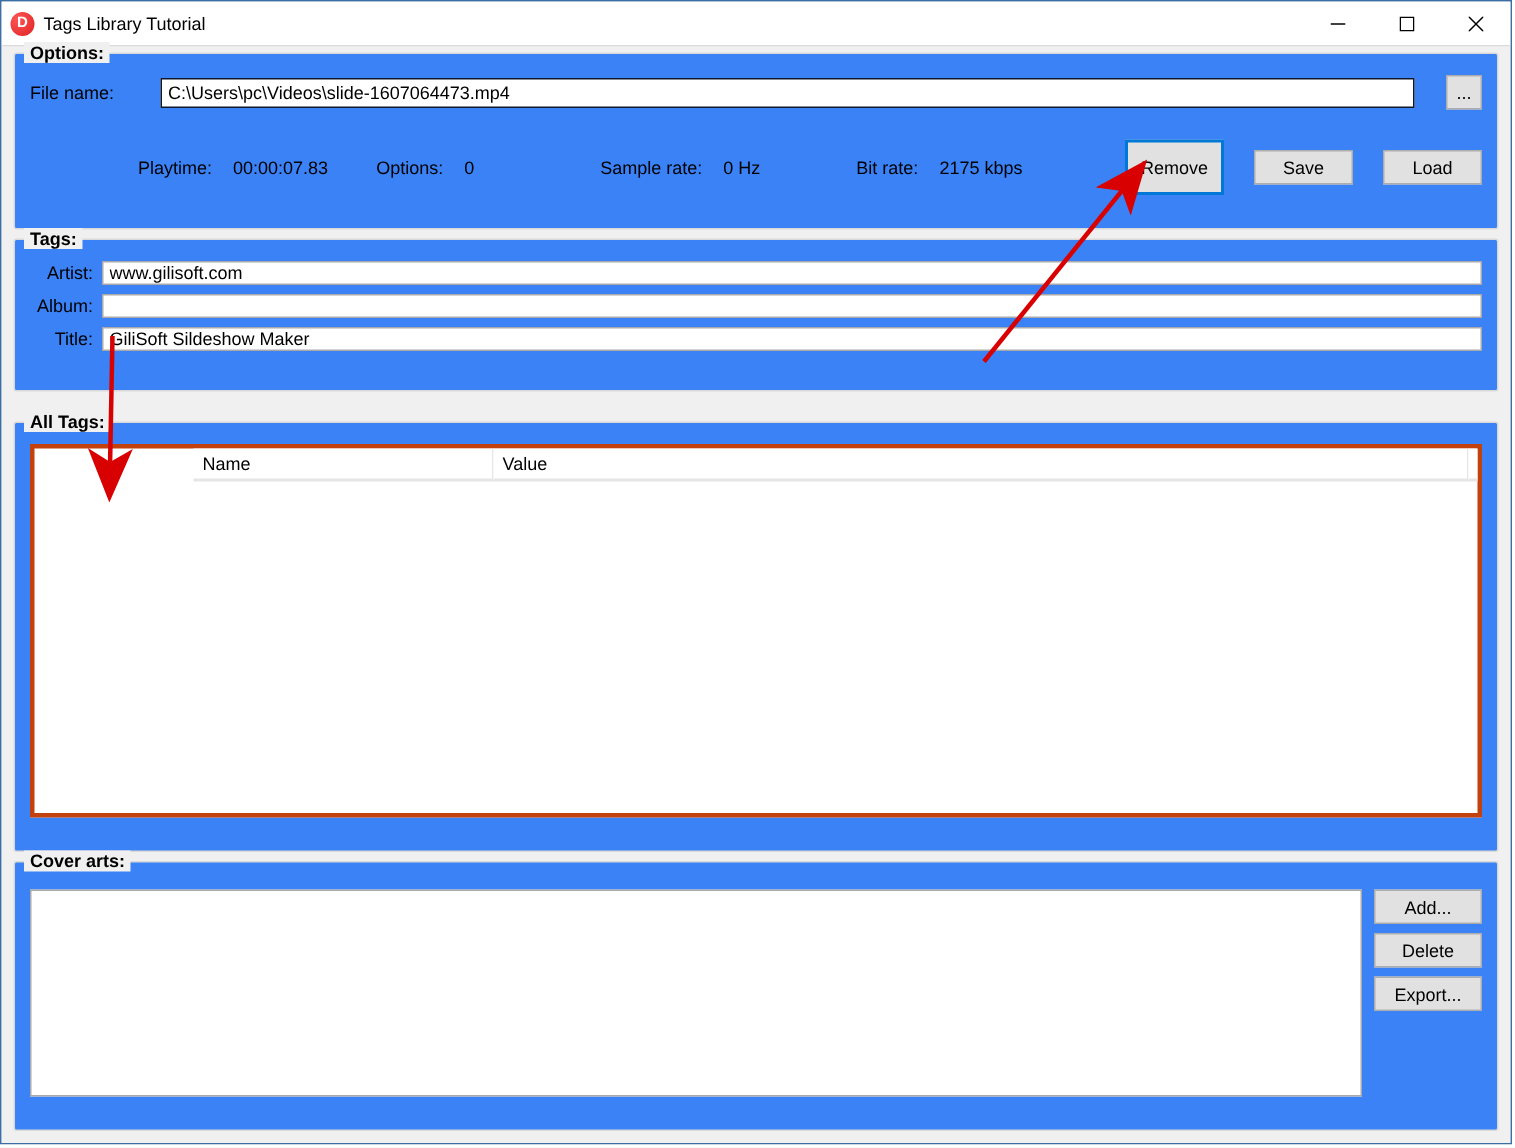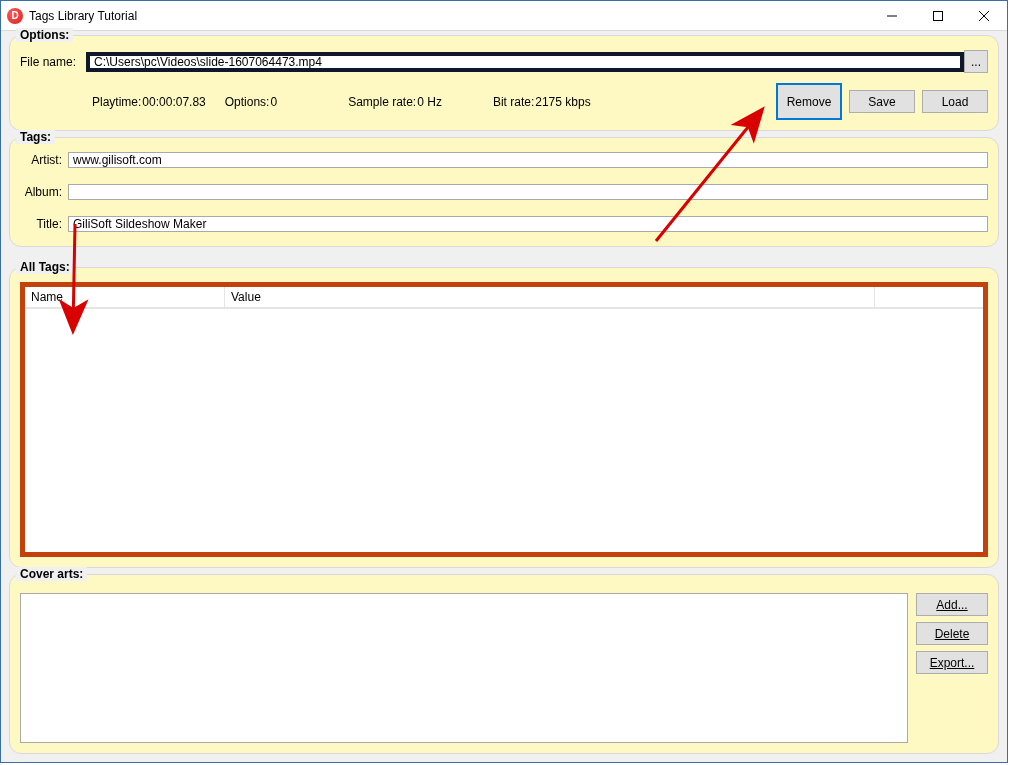--- a/index.html
+++ b/index.html
@@ -77,53 +77,53 @@
     box-sizing: border-box;
     display: flex;
     flex-direction: column;
     gap: 6px;
     position: relative;
   }
 
   
   .group {
     border: 1px solid #d9d9d9;
-    border-radius: 12px;
+    border-radius: 2px;
     position: relative;
-    background: #fef9c3;
-    padding: 14px 10px 10px 10px;
+    background: #3b82f6;
+    padding: 14px 10px 22px 10px;
     box-sizing: border-box;
   }
   .group-title {
     position: absolute;
     top: -8px;
     left: 6px;
     background: #f0f0f0;
     padding: 0 4px;
     font-weight: bold;
     font-size: 12px;
     color: #000;
   }
 
   
   .options .row1 {
     display: flex;
     align-items: center;
-    gap: 0;
-    margin-bottom: 10px;
+    gap: 21px;
+    margin-bottom: 20px;
   }
   .options .row1 label {
     width: 66px;
     text-align: left;
   }
   .options .row1 input[type="text"] {
     flex: 1 1 auto;
     height: 20px;
     padding: 0 4px;
-    border: 4px solid #0f172a;
+    border: 1px solid #0f172a;
     background: #fff;
     font-family: inherit;
     font-size: 12px;
     box-sizing: border-box;
   }
   .btn {
     height: 23px;
     min-width: 66px;
     background: #e1e1e1;
     border: 1px solid #adadad;
@@ -141,34 +141,34 @@
   }
   .btn.highlight {
     border: 2px solid #0078d7;
     padding: 0 7px;
     height: 37px;
     position: relative;
   }
   .options .row2 {
     display: flex;
     align-items: center;
-    gap: 1px;
+    gap: 14px;
     margin-left: 72px;
   }
   .options .info-label { color: #000; }
   .options .info-value { color: #000; margin-right: 18px; }
   .row2-spacer { flex: 1 1 auto; }
   .row2 .btn { margin-left: 6px; }
 
   
   .tags .field-row {
     display: flex;
     align-items: center;
     gap: 6px;
-    margin-bottom: 16px;
+    margin-bottom: 6px;
   }
   .tags .field-row:last-child { margin-bottom: 4px; }
   .tags .field-row label {
     width: 42px;
     text-align: right;
   }
   .tags .field-row input[type="text"] {
     flex: 1 1 auto;
     height: 16px;
     padding: 0 4px;
@@ -176,25 +176,26 @@
     background: #fff;
     font-family: inherit;
     font-size: 12px;
     box-sizing: border-box;
   }
 
   
   .all-tags { flex: 1 1 auto; display: flex; flex-direction: column; margin-top: 14px; }
   .all-tags .listview {
     flex: 1 1 auto;
-    border: 5px solid #c2410c;
+    border: 3px solid #c2410c;
     background: #fff;
     display: flex;
     flex-direction: column;
     overflow: hidden;
+    align-items: flex-end;
   }
   .lv-header {
     height: 22px;
     display: flex;
     border-bottom: 1px solid #e5e5e5;
     background: #fff;
     box-sizing: border-box;
   }
   .lv-col {
     border-right: 1px solid #e5e5e5;
@@ -225,21 +226,20 @@
     border: 1px solid #a9a9a9;
     background: #fff;
     margin-right: 8px;
     box-sizing: border-box;
   }
   .cover-buttons {
     display: flex;
     flex-direction: column;
     gap: 6px;
     width: 72px;
-    text-decoration: underline;
   }
 
   
   .arrow {
     position: absolute;
     pointer-events: none;
     z-index: 50;
   }
 </style>
 </head>

